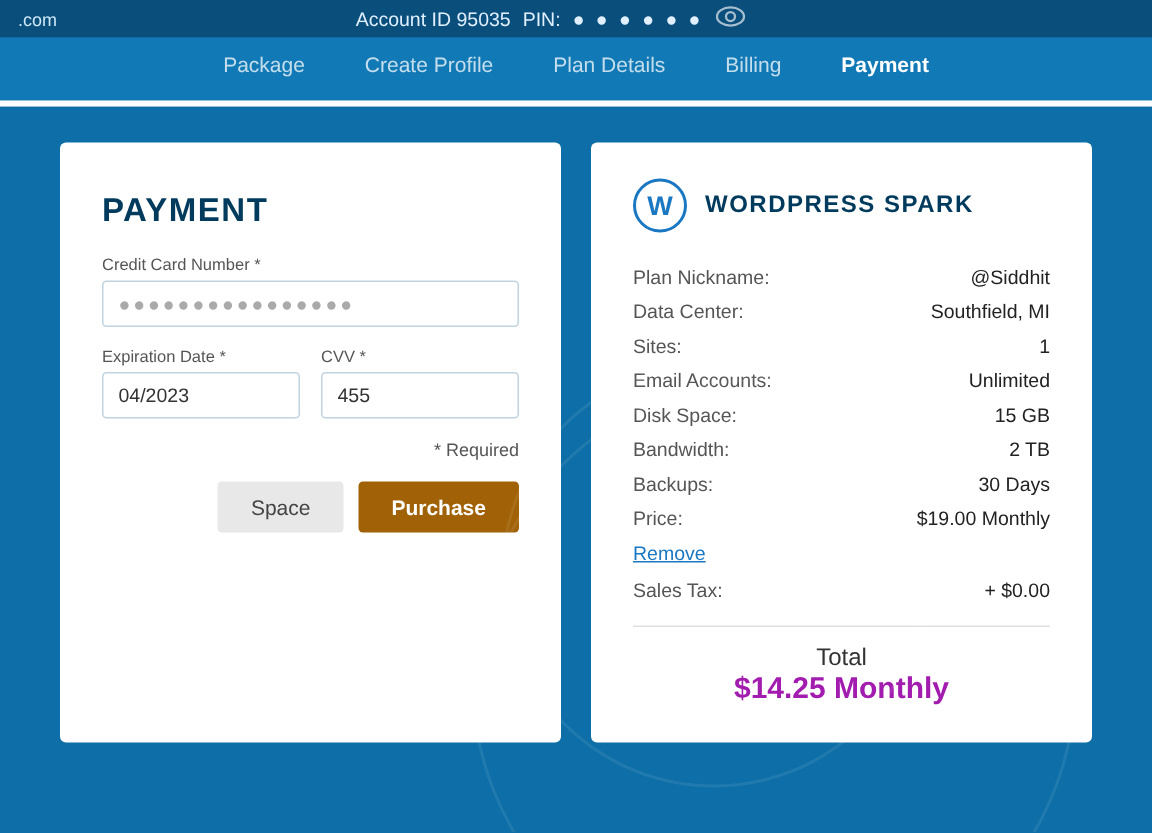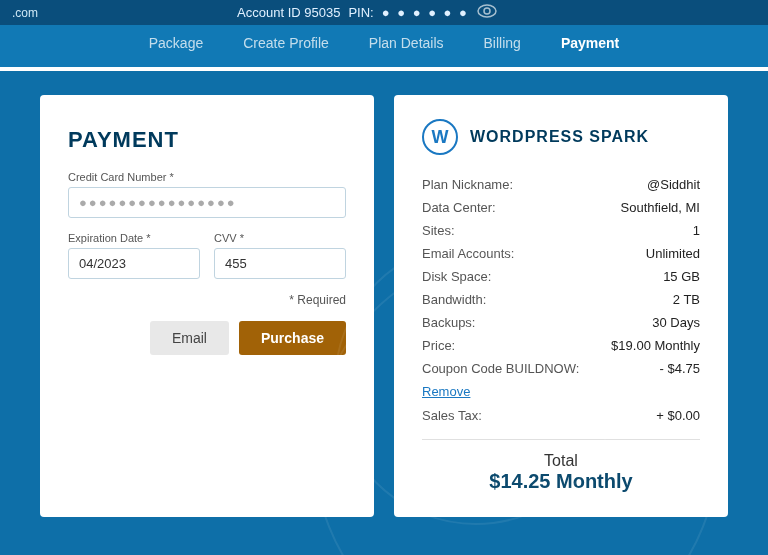--- a/index.html
+++ b/index.html
@@ -254,21 +254,21 @@
       flex-direction: column;
     }
     .total-label {
       font-size: 16px;
       color: #333;
       font-weight: 500;
     }
     .total-value {
       font-size: 20px;
       font-weight: 700;
-      color: #0c4a6e;
+      color: #a21caf;
     }
   </style>
 </head>
 <body>
 
 <div class="bg-decor"></div>
 
 <div class="top-bar">
   <span class="top-bar-left">.com</span>
   <div class="top-bar-center">
@@ -315,21 +315,21 @@
       </div>
       <div class="form-group">
         <label class="form-label">CVV *</label>
         <input class="form-input" type="text" value="455" style="">
       </div>
     </div>
 
     <div class="required-note">* Required</div>
 
     <div class="btn-row">
-      <button class="btn-back">Email</button>
+      <button class="btn-back">Space</button>
       <button class="btn-purchase">Purchase</button>
     </div>
   </div>
 
   <div class="order-panel">
     <div class="order-header">
       <div class="wp-logo">
         <span>W</span>
       </div>
       <span class="order-title">WORDPRESS SPARK</span>
@@ -370,24 +370,20 @@
       <div class="order-row">
         <span class="label">Backups:</span>
         <span class="value">30 Days</span>
       </div>
 
       <div class="order-row">
         <span class="label">Price:</span>
         <span class="value">$19.00 Monthly</span>
       </div>
 
-      <div class="order-row">
-        <span class="label">Coupon Code BUILDNOW:</span>
-        <span class="value">- $4.75</span>
-      </div>
       <div style="padding: 2px 0 4px 0;">
         <span class="coupon-remove">Remove</span>
       </div>
 
       <div class="order-row">
         <span class="label">Sales Tax:</span>
         <span class="value">+ $0.00</span>
       </div>
     </div>
 

